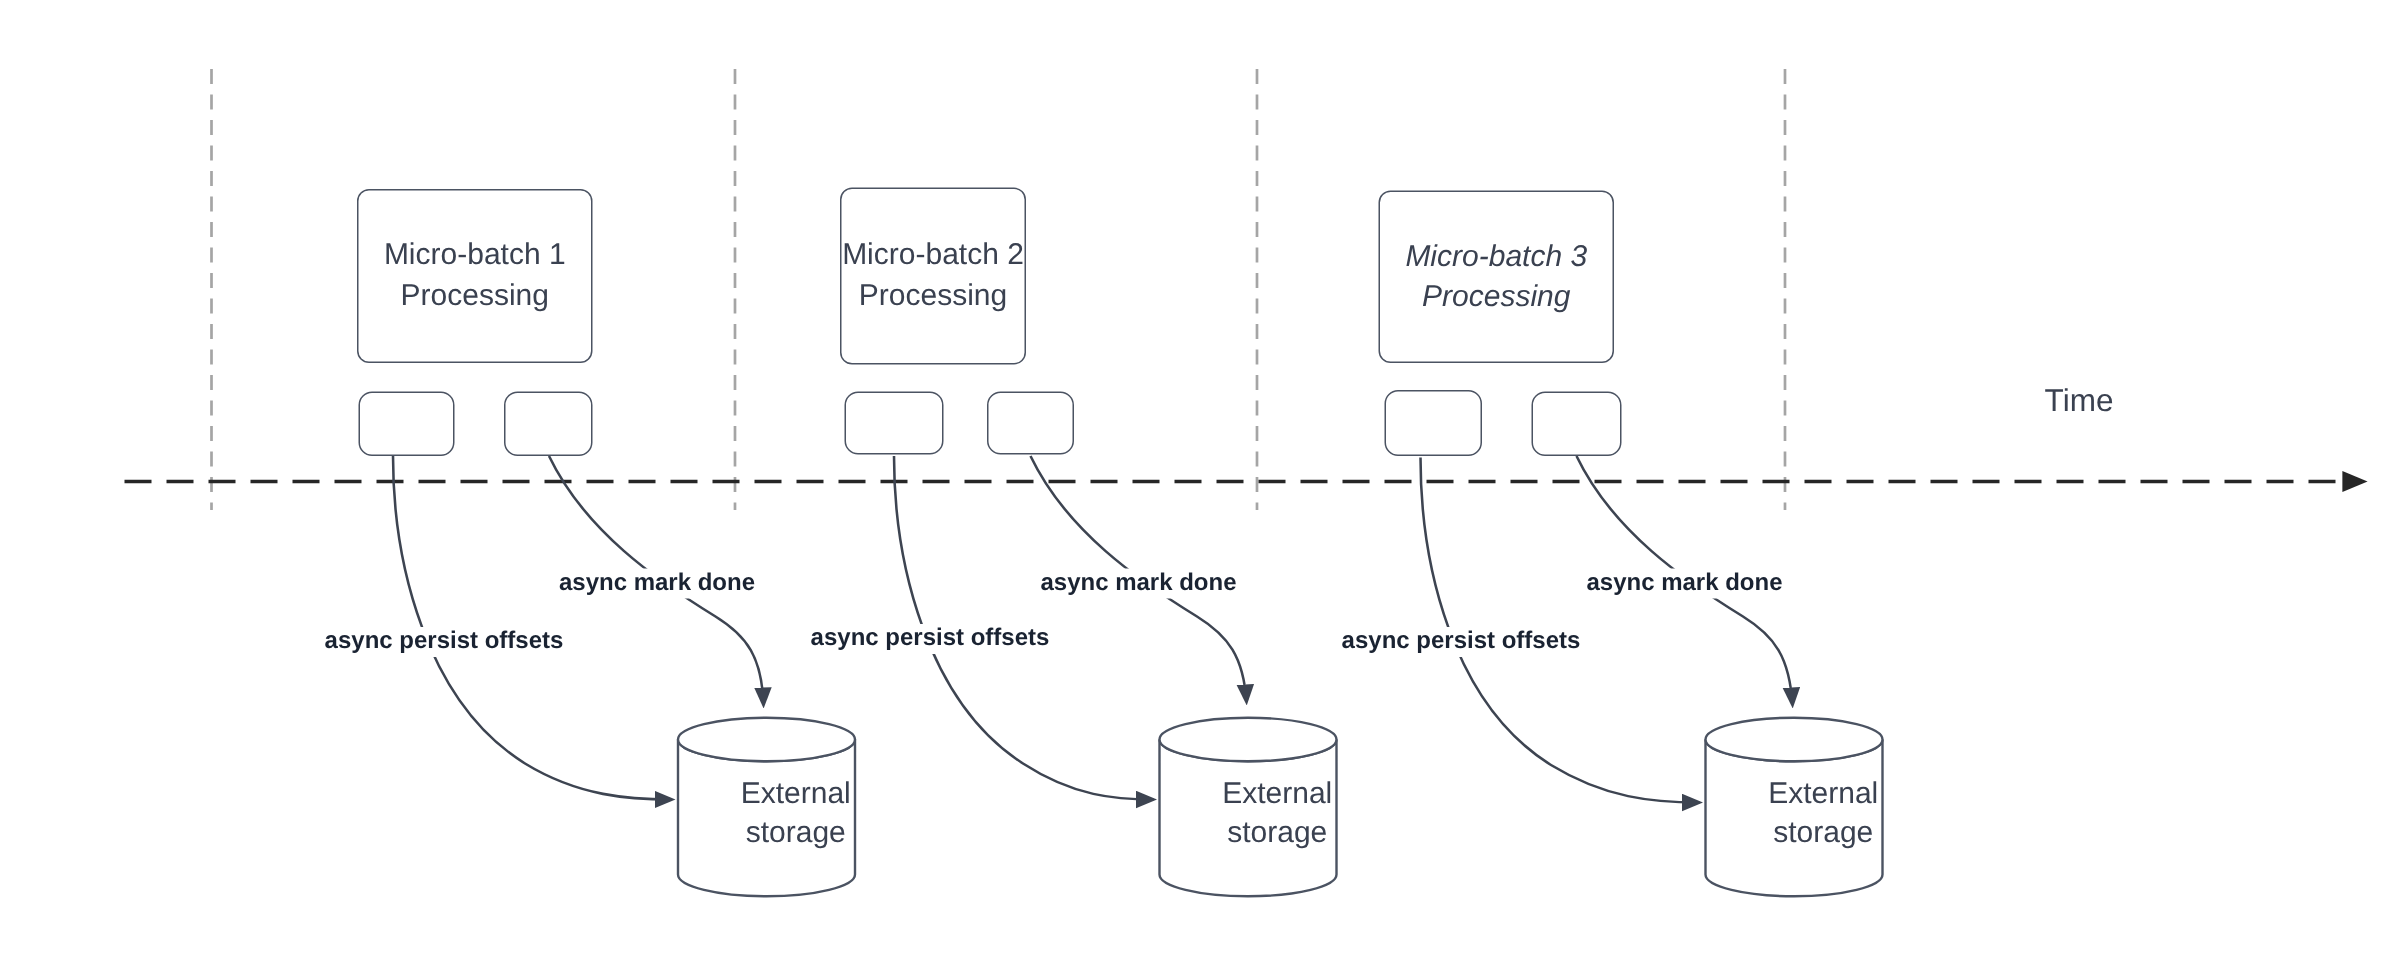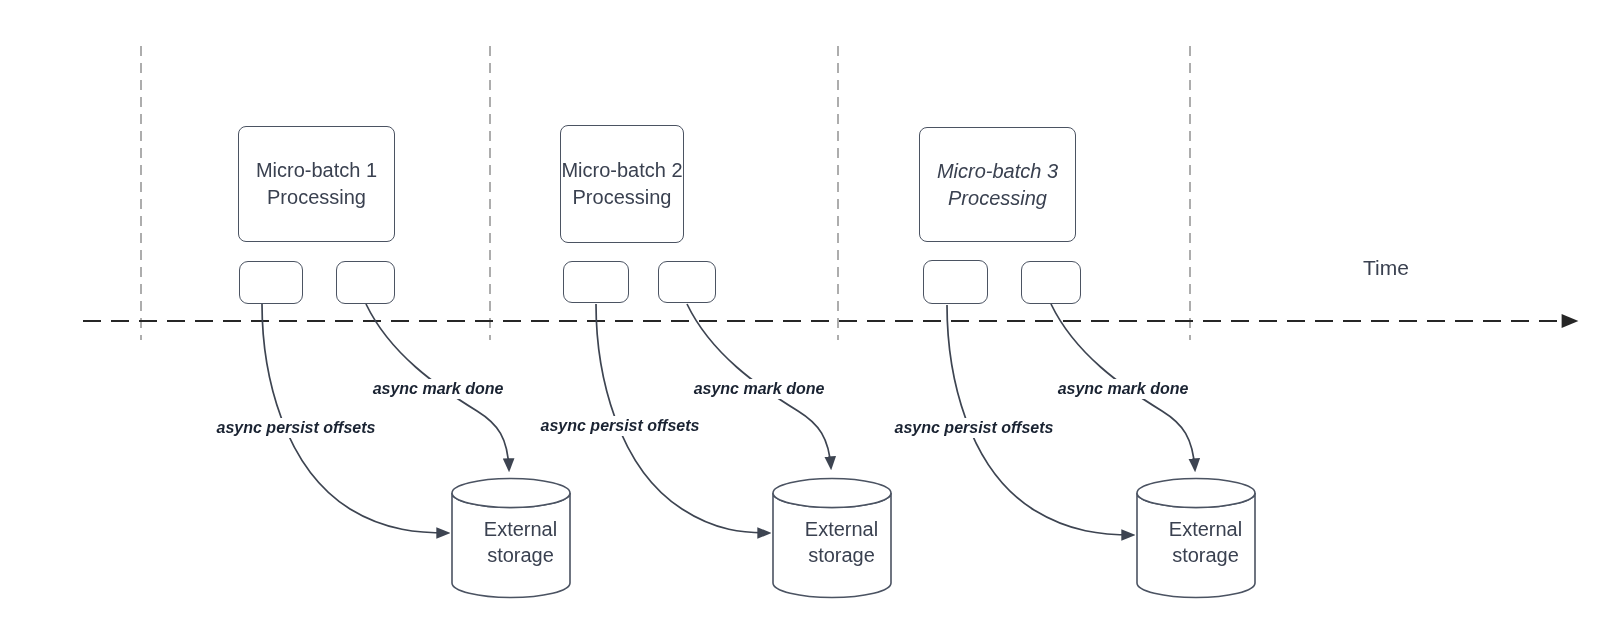--- a/index.html
+++ b/index.html
@@ -44,29 +44,29 @@
   }
   .curve-label {
     position: absolute;
     transform: translate(-50%, -50%);
     font-size: 16px;
     font-weight: 700;
     color: var(--bold_label);
     white-space: nowrap;
     background: #fff;
     padding: 1px 3px;
-    font-style: italic;
   }
   .storage-label {
     position: absolute;
     width: 137px;
     text-align: center;
     font-size: 20px;
     line-height: 26px;
     color: var(--text);
+    margin-left: 10px;
   }
   .time-label {
     position: absolute;
     transform: translate(-50%, -50%);
     font-size: 21px;
     color: var(--text);
     white-space: nowrap;
     text-align: right;
   }
 </style>

